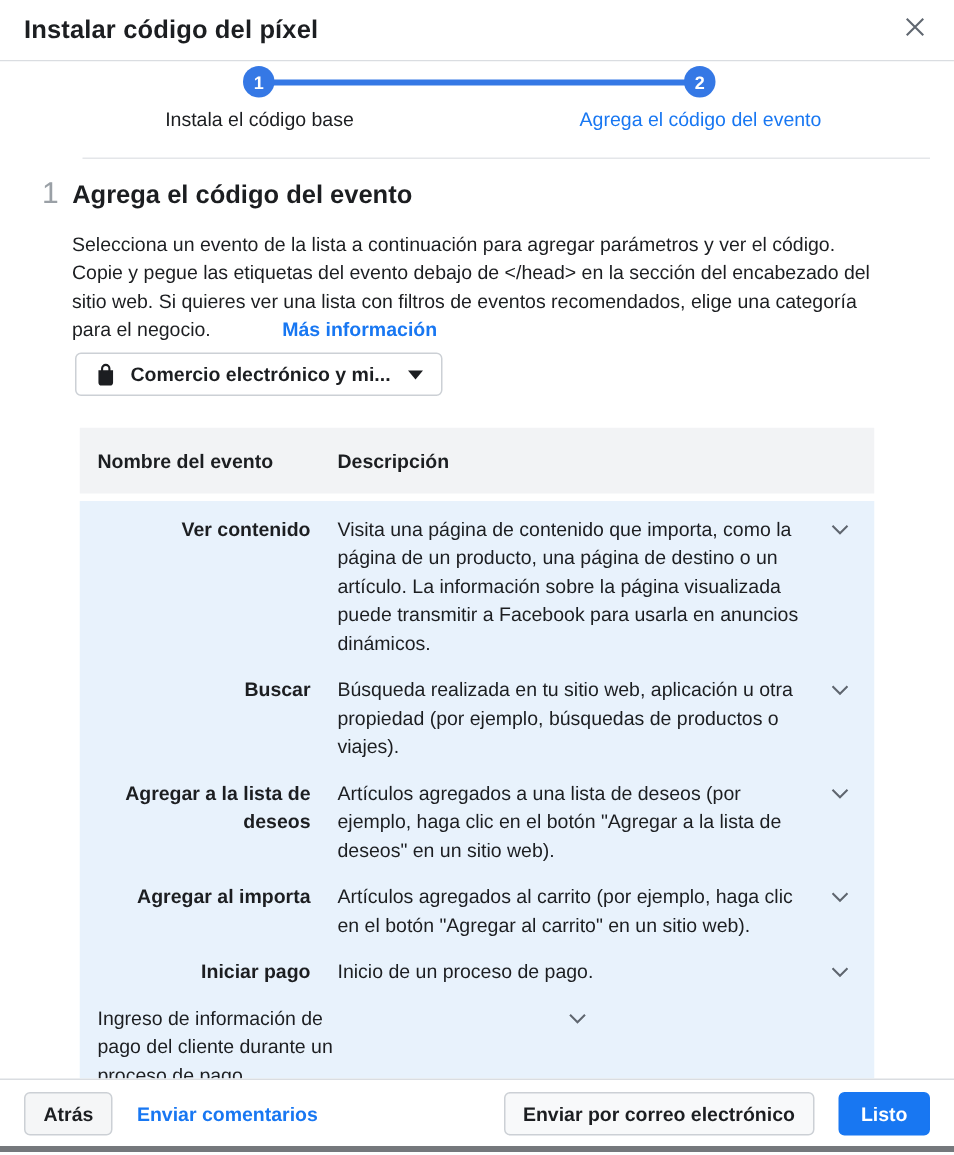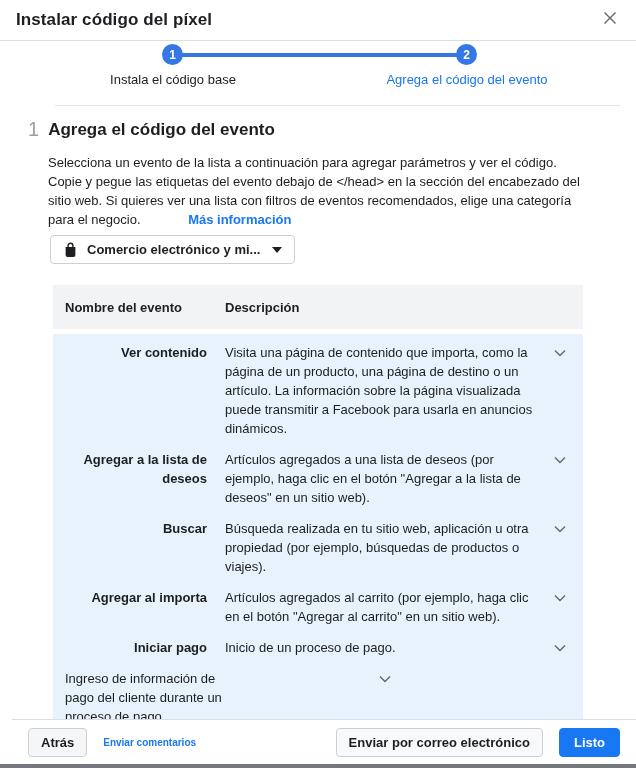--- a/index.html
+++ b/index.html
@@ -48,25 +48,25 @@
   .events-table { position:absolute; top:285px; left:53px; width:530px; height:434px; overflow:hidden; }
   .table-header { background:#f2f3f5; display:grid; grid-template-columns:160px 1fr 30px; padding:15px 8px 14px 12px;
     font-size:13px; font-weight:bold; margin-bottom:5px; }
   .table-body { background:#e8f2fc; padding:3px 0 20px 0; }
   .event-row { display:grid; grid-template-columns:160px 1fr 30px; padding:6px 8px 6px 12px; font-size:13px; line-height:19px; cursor:pointer; }
   .event-name { font-weight:bold; padding-right:18px;text-align:right; }
   .event-desc { color:#1c1e21; }
   .row-chevron { display:flex; justify-content:center; padding-top:2px; }
 
   
-  .dialog-footer { position:absolute; top:719px; left:12px; right:0; height:45px; background:#fff; border-top:1px solid #dadde1;
+  .dialog-footer { position:absolute; top:719px; left:0; right:0; height:45px; background:#fff; border-top:1px solid #dadde1;
     display:flex; align-items:center; padding:0 16px; gap:16px; }
   .btn { font-family:inherit; font-size:13px; font-weight:bold; border-radius:4px; padding:6px 12px; cursor:pointer; white-space:nowrap; }
   .btn-secondary { background:#f5f6f7; border:1px solid #ccd0d5; color:#1c1e21; }
-  .btn-link { background:none; border:none; color:#1877f2; font-size:10px; font-weight:bold; cursor:pointer; padding:0;text-align:right; }
+  .btn-link { background:none; border:none; color:#1877f2; font-size:13px; font-weight:bold; cursor:pointer; padding:0;text-align:right; }
   .footer-spacer { flex:1; }
   .btn-primary { background:#1877f2; border:1px solid #1877f2; color:#fff; padding:6px 14px; }
 
   .bottom-bar { position:absolute; top:764px; left:0; right:0; height:4px; background:#75787c; }
 </style>
 </head>
 <body>
 
 <div class="dialog-header">
   <div class="dialog-title">Instalar código del píxel</div>
@@ -118,32 +118,32 @@
     <div class="event-name">Ver contenido</div>
     <div class="event-desc">Visita una página de contenido que importa, como la página de un producto, una página de destino o un artículo. La información sobre la página visualizada puede transmitir a Facebook para usarla en anuncios dinámicos.</div>
     <div class="row-chevron">
       <svg width="16" height="16" viewBox="0 0 16 16">
             <path d="M3 5.5 L8 10.5 L13 5.5" fill="none" stroke="#606770" stroke-width="1.4"></path>
           </svg>
     </div>
   </div>
 
   <div class="event-row">
-    <div class="event-name">Agregar a la lista de deseos</div>
-    <div class="event-desc">Artículos agregados a una lista de deseos (por ejemplo, haga clic en el botón "Agregar a la lista de deseos" en un sitio web).</div>
+    <div class="event-name">Buscar</div>
+    <div class="event-desc">Búsqueda realizada en tu sitio web, aplicación u otra propiedad (por ejemplo, búsquedas de productos o viajes).</div>
     <div class="row-chevron">
       <svg width="16" height="16" viewBox="0 0 16 16">
             <path d="M3 5.5 L8 10.5 L13 5.5" fill="none" stroke="#606770" stroke-width="1.4"></path>
           </svg>
     </div>
   </div>
 
   <div class="event-row">
-    <div class="event-name">Buscar</div>
-    <div class="event-desc">Búsqueda realizada en tu sitio web, aplicación u otra propiedad (por ejemplo, búsquedas de productos o viajes).</div>
+    <div class="event-name">Agregar a la lista de deseos</div>
+    <div class="event-desc">Artículos agregados a una lista de deseos (por ejemplo, haga clic en el botón "Agregar a la lista de deseos" en un sitio web).</div>
     <div class="row-chevron">
       <svg width="16" height="16" viewBox="0 0 16 16">
             <path d="M3 5.5 L8 10.5 L13 5.5" fill="none" stroke="#606770" stroke-width="1.4"></path>
           </svg>
     </div>
   </div>
 
   <div class="event-row">
     <div class="event-name">Agregar al importa</div>
     <div class="event-desc">Artículos agregados al carrito (por ejemplo, haga clic en el botón "Agregar al carrito" en un sitio web).</div>

